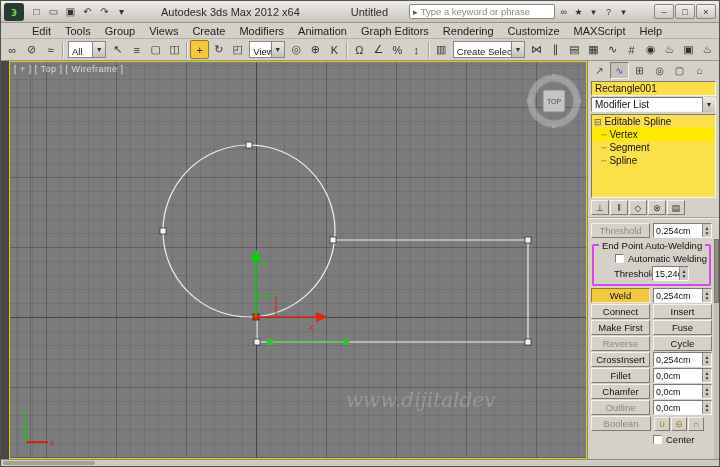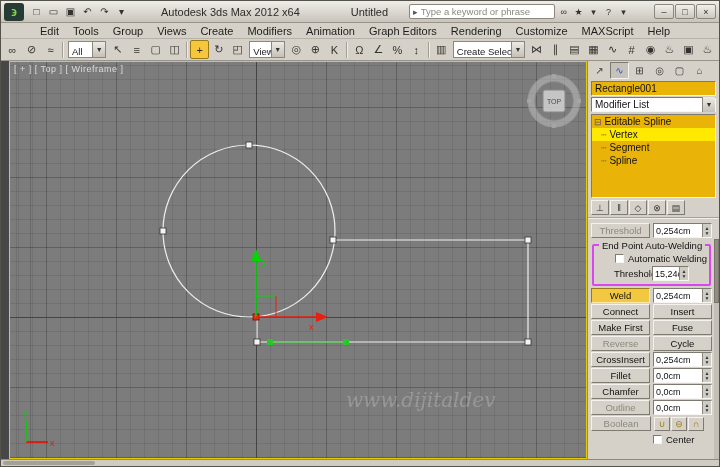--- a/index.html
+++ b/index.html
@@ -17,21 +17,21 @@
 .doc-title{font-size:11px;color:#2c2b28;margin-left:50px;white-space:nowrap}
 .searchbox{margin-left:20px;width:146px;height:15px;background:#fff;border:1px solid #8b877d;border-radius:2px;display:flex;align-items:center;padding:0 3px;gap:3px;overflow:hidden}
 .search-go{font-size:9px;color:#555}
 .search-ph{font-size:9.5px;color:#8a887f;white-space:nowrap}
 .sicons{display:flex}
 .sicons .icon-btn{width:15px;font-size:9px}
 .wctl{margin-left:auto;display:flex;gap:1px}
 .wbtn{width:20px;height:15px;background:linear-gradient(#f2f0ec,#ccc8bf);border:1px solid #8b877d;border-radius:2px;display:flex;align-items:center;justify-content:center;font-size:9px;color:#2e2d2a}
 
 
-.menubar{flex:0 0 16px;display:flex;align-items:center;padding-left:32px;background:#d5d1c8;border-bottom:1px solid #b5b1a6;font-size:11px;color:#1e1d1b}
+.menubar{flex:0 0 16px;display:flex;align-items:center;padding-left:24px;background:#d5d1c8;border-bottom:1px solid #b5b1a6;font-size:11px;color:#1e1d1b}
 .menu-item{padding:0 7px;white-space:nowrap}
 
 
 .toolbar{flex:0 0 22px;display:flex;align-items:center;padding:0 2px;background:#d5d1c8;border-bottom:1px solid #98948a;overflow:hidden}
 .tb-group{display:flex}
 .tb-divider{width:2px;height:16px;border-left:1px solid #a39f94;border-right:1px solid #efede8;margin:0 2px}
 .toolbar .icon-btn{width:19px;height:19px;font-size:11px}
 .icon-btn.active{background:#f6c63d;border:1px solid #9a7a14}
 .combo{height:17px;background:#fff;border:1px solid #8b877d;display:flex;align-items:flex-end;font-size:9.5px;color:#222;padding-left:3px;margin:0 2px;overflow:hidden}
 .cmb-label{flex:1;white-space:nowrap;overflow:hidden}
@@ -61,21 +61,21 @@
 .vp-svg{position:absolute;left:0;top:0}
 
 
 .command-panel{flex:0 0 132px;width:132px;background:#d5d1c8;border-left:1px solid #8e8a80;display:flex;flex-direction:column;position:relative;overflow:hidden}
 .cp-tabs{flex:0 0 19px;display:flex;align-items:center;padding:1px 2px;gap:1px}
 .tab{width:19px;height:17px;display:flex;align-items:center;justify-content:center;font-size:10px;color:#3c3a35;border:1px solid transparent}
 .tab.active{background:#c6c2b9;border:1px solid;border-color:#7e7a71 #f4f2ee #f4f2ee #7e7a71}
 .tab.blue{color:#2b4fd0}
 .name-row{padding:1px 3px}
 .text-field{height:15px;font-size:10px;display:flex;align-items:center;padding:0 3px;color:#111}
-.sunken{background:#eab308;border:1px solid;border-color:#7e7a71 #f7f5f1 #f7f5f1 #7e7a71}
+.sunken{background:#fde047;border:1px solid;border-color:#7e7a71 #f7f5f1 #f7f5f1 #7e7a71}
 .mod-row{padding:0 3px 1px}
 .mod-combo{height:15px;display:flex;align-items:center;font-size:10px;color:#111;background:#fff;border:1px solid;border-color:#7e7a71 #f7f5f1 #f7f5f1 #7e7a71;padding-left:3px}
 .stack-box{margin:1px 3px;height:84px;overflow:hidden;font-size:10px}
 .stack-row{height:13px;display:flex;align-items:center;padding:0 2px;gap:3px;color:#111;white-space:nowrap}
 .stack-row .pre{color:#556;font-size:9px}
 .stack-row.child{padding-left:9px}
 .stack-row.selected{background:#ffe900}
 .stack-footer{display:flex;gap:1px;padding:1px 3px;flex:0 0 17px}
 .tool-btn{width:18px;height:15px;background:#d5d1c8;border:1px solid;border-color:#f4f2ee #7e7a71 #7e7a71 #f4f2ee;display:flex;align-items:center;justify-content:center;font-size:9px;color:#333}
 .hsep{height:2px;border-top:1px solid #a7a398;border-bottom:1px solid #f0eee9;margin:1px 0}

